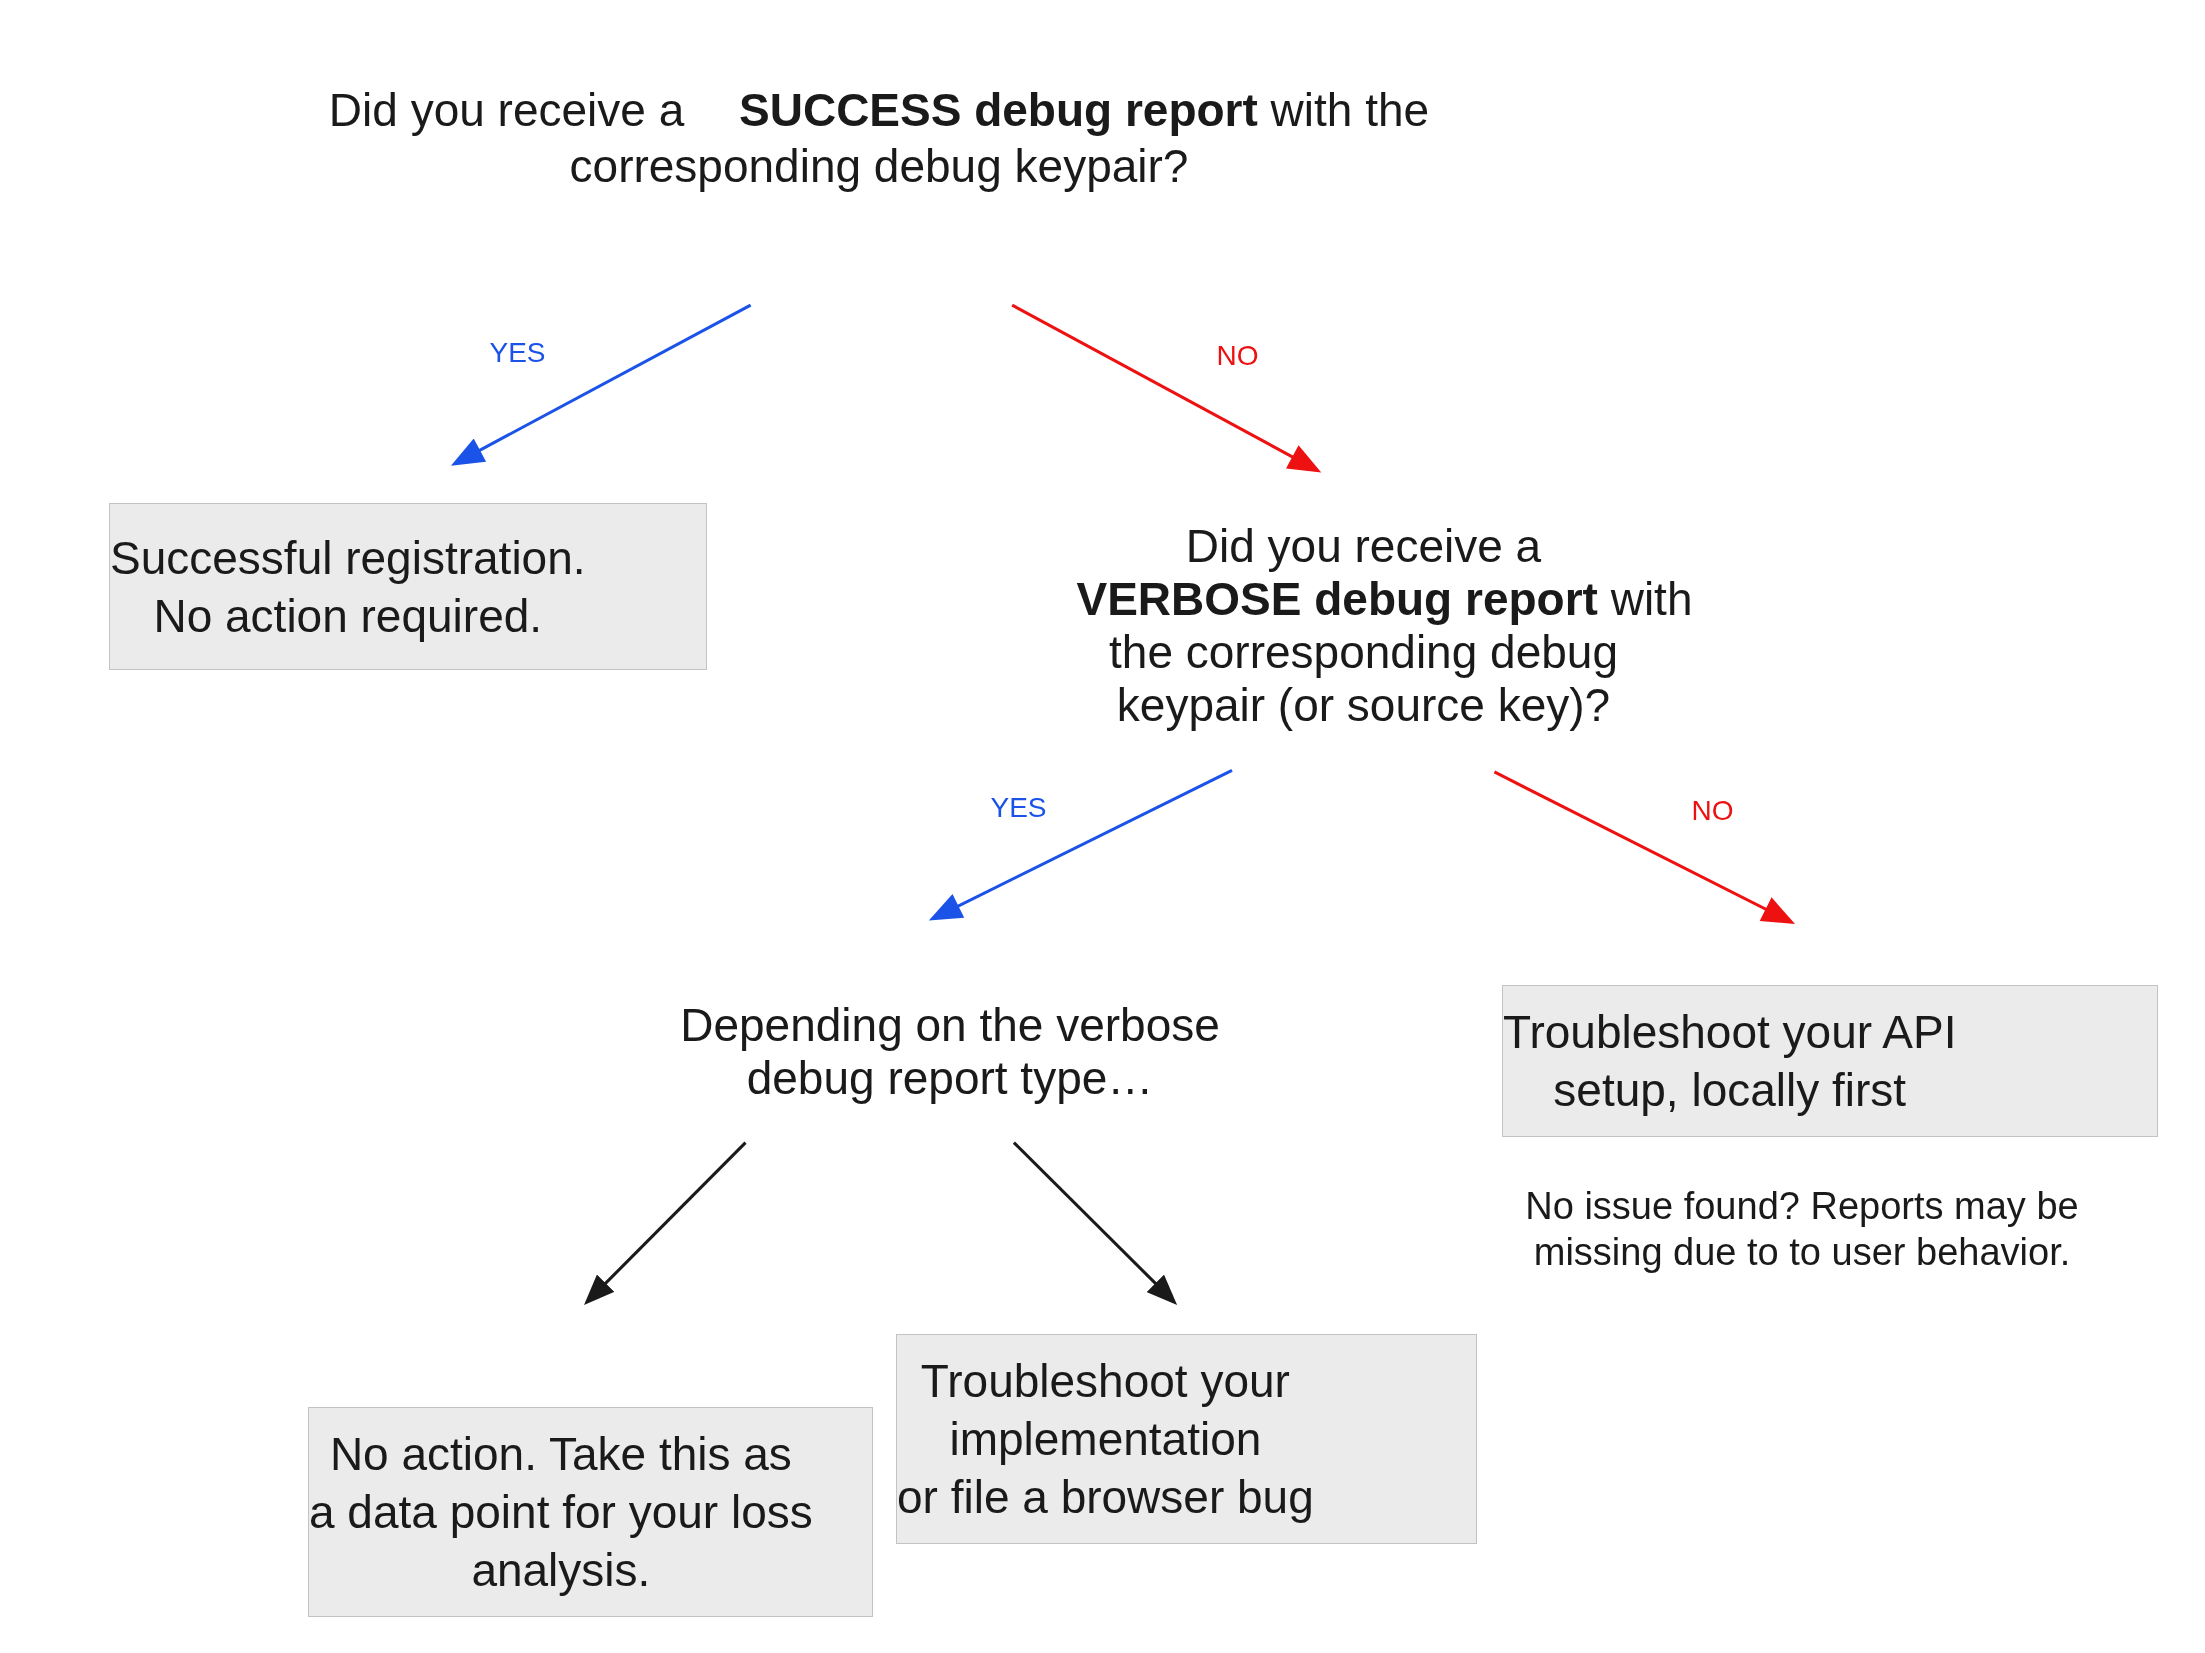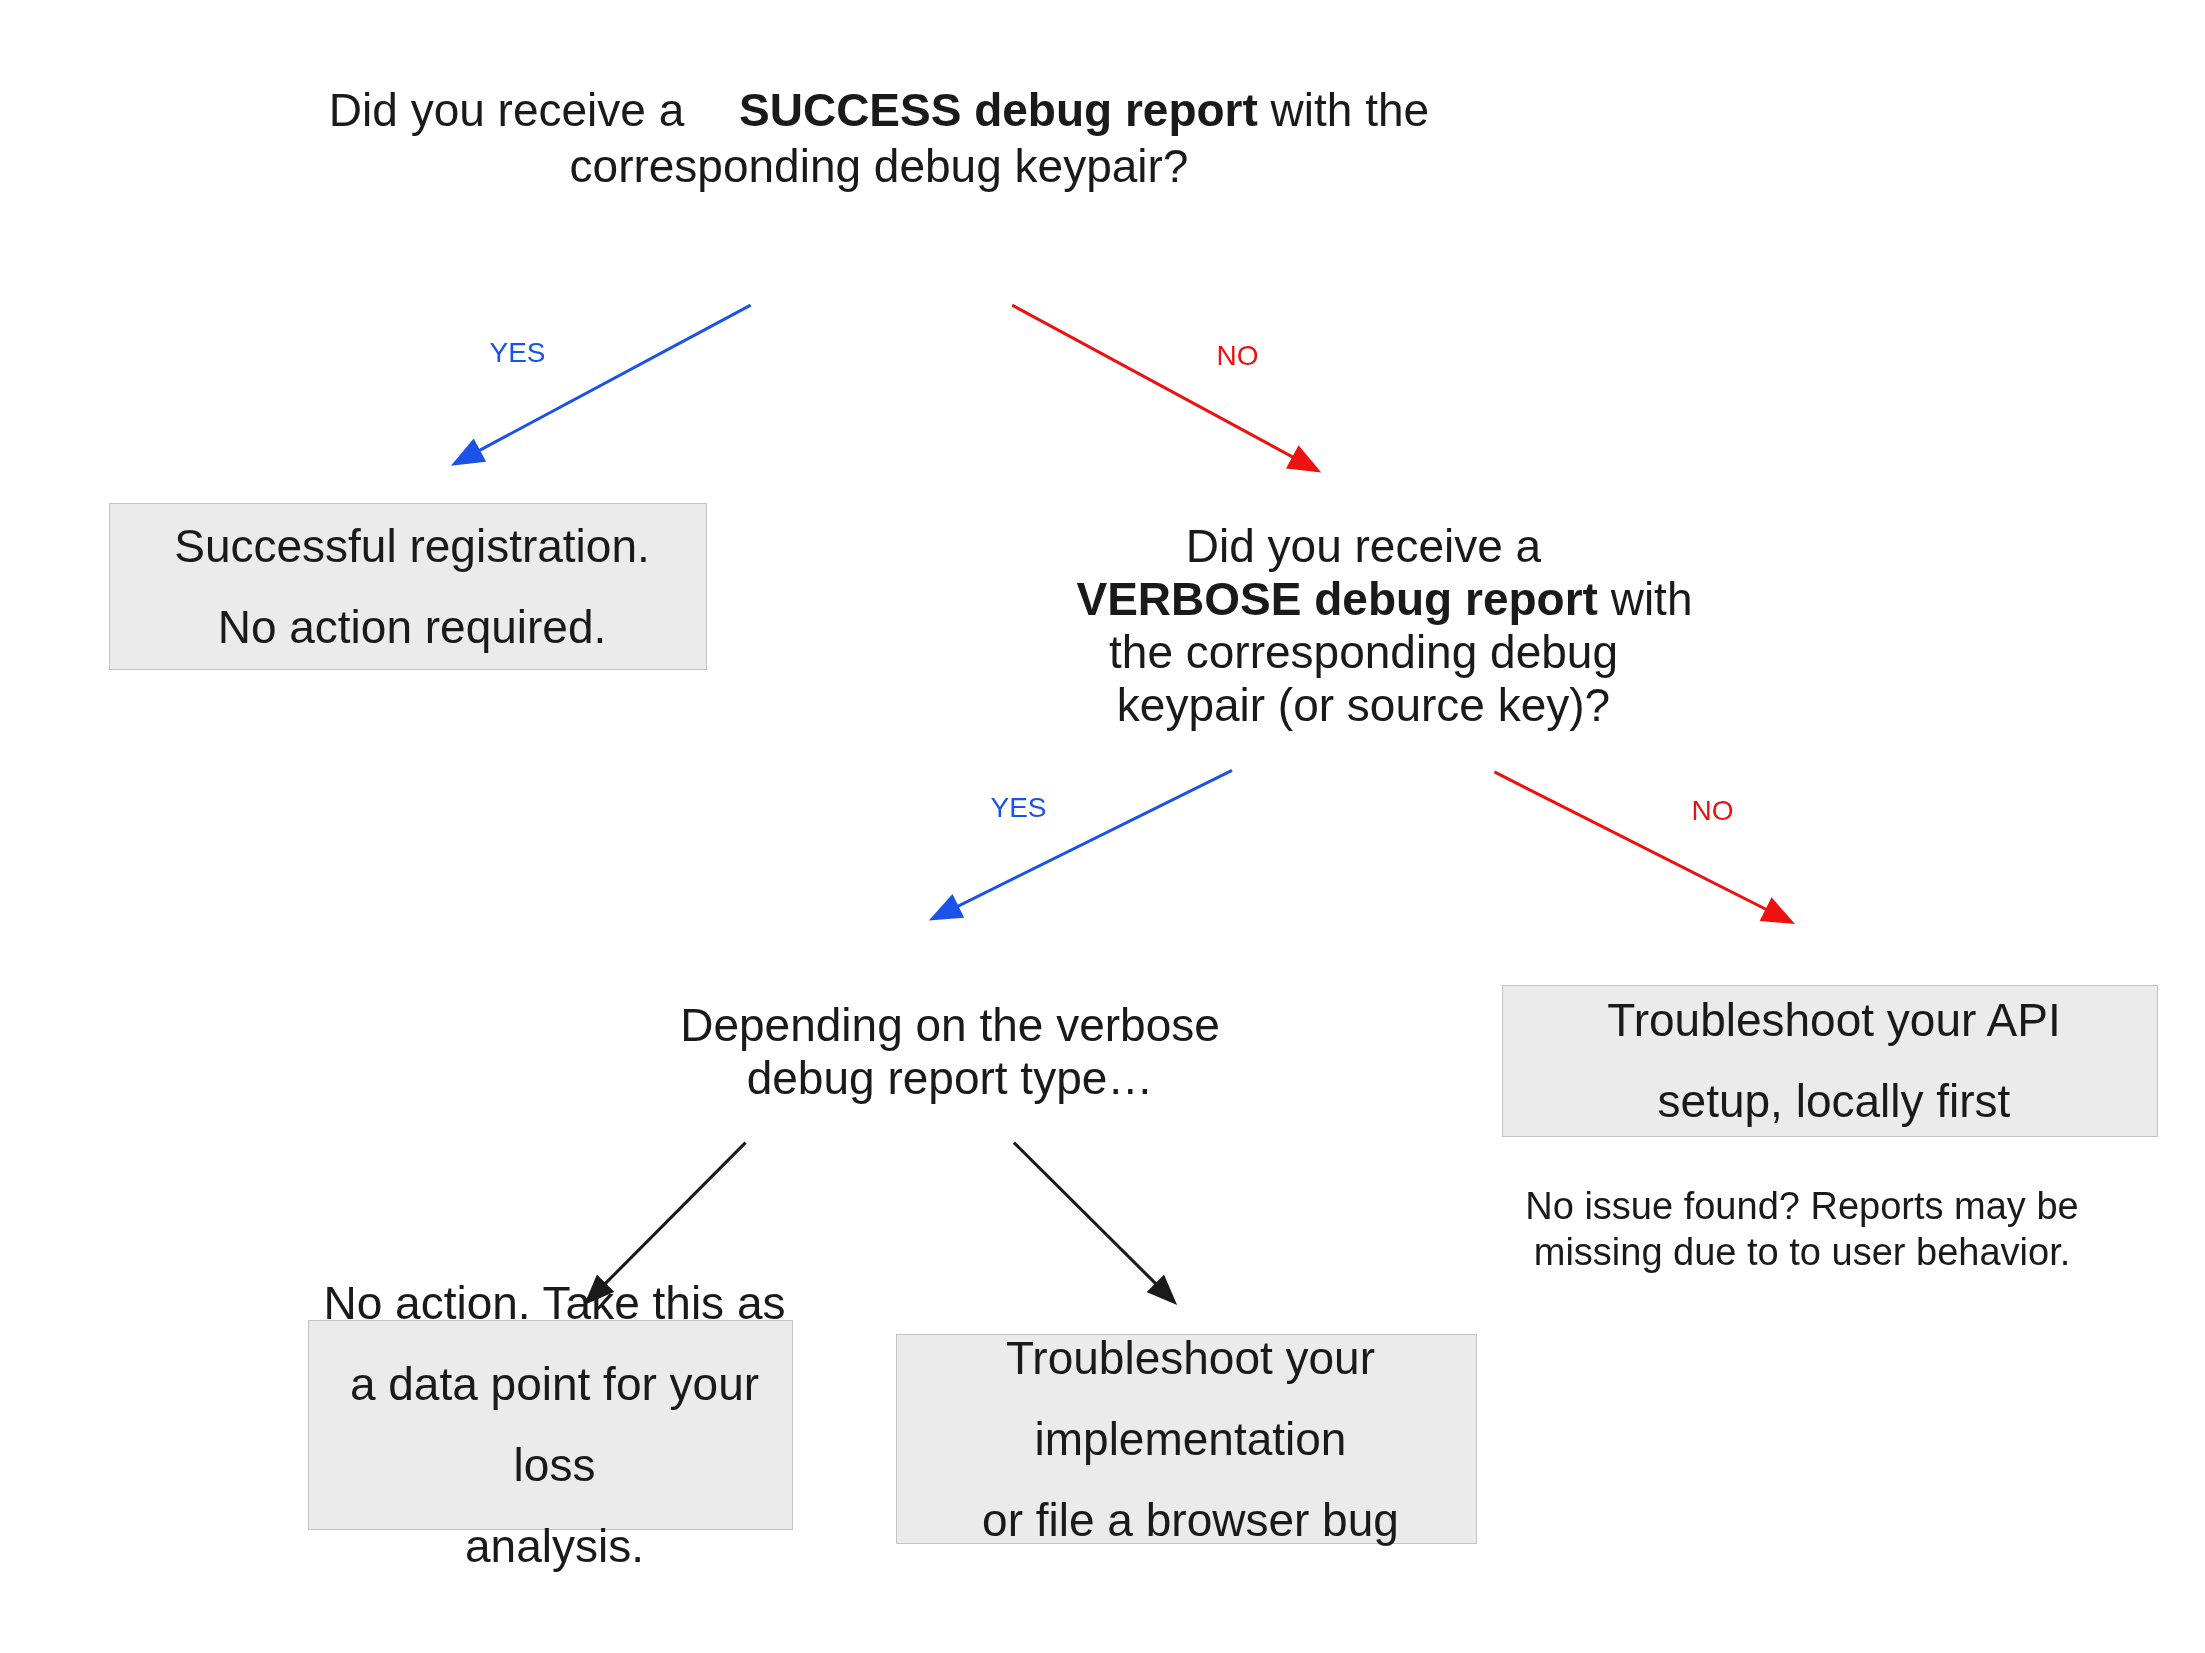--- a/index.html
+++ b/index.html
@@ -33,27 +33,26 @@
     white-space: pre-line;
     color: var(--ink, #1a1a1a);
   }
 
   .node-box {
     background: var(--box-fill, #ebebeb);
     border: 1.7px solid var(--box-border, #c3c3c3);
     box-sizing: border-box;
     display: flex;
     align-items: center;
-    justify-content: center;
+    justify-content: flex-start;
     text-align: center;
     font-size: 46px;
-    line-height: 81px;
+    line-height: 58px;
     white-space: pre-line;
     color: var(--ink, #1a1a1a);
-    padding-left: 8px;
   }
 
   .branch-label {
     font-size: 28px;
     font-weight: normal;
     line-height: 48px;
     width: 187px;
     text-align: center;
   }
   .branch-label.yes { color: var(--yes-blue, #1b53e8); }
@@ -126,21 +125,21 @@
   <div class="abs q-text center" style="left:609px; top:999px; width:682px; line-height:53px; white-space:pre-line;">Depending on the verbose
 debug report type…</div>
 
   <div class="abs node-box" style="left:1502px; top:985px; width:656px; height:152px;">
     <div>Troubleshoot your API
 setup, locally first</div>
   </div>
   <div class="abs note center" style="left:1461px; top:1183px; width:682px;">No issue found? Reports may be
 missing due to to user behavior.</div>
 
-  <div class="abs node-box" style="left:308px; top:1320px; width:485px; height:210px;">
+  <div class="abs node-box" style="left:308px; top:1407px; width:565px; height:210px;">
     <div>No action. Take this as
 a data point for your loss
 analysis.</div>
   </div>
   <div class="abs node-box" style="left:896px; top:1334px; width:581px; height:210px;">
     <div>Troubleshoot your
 implementation
 or file a browser bug</div>
   </div>
 

